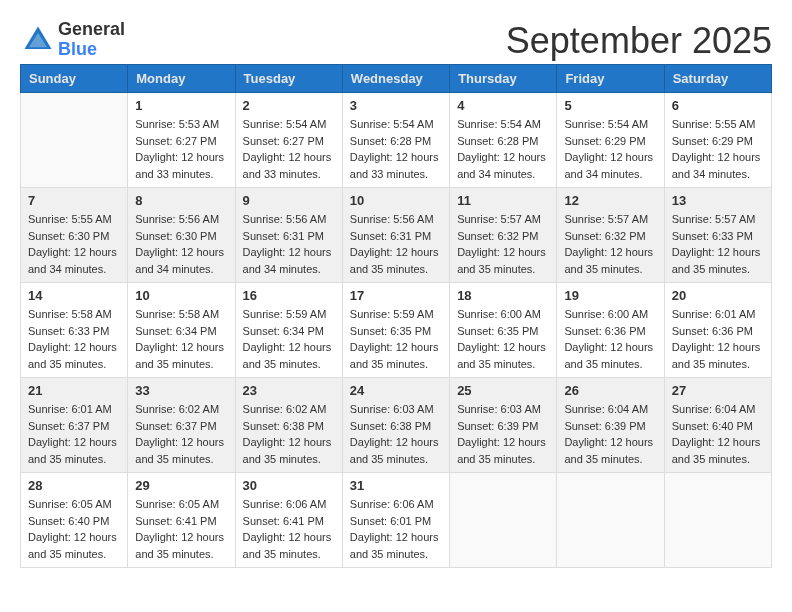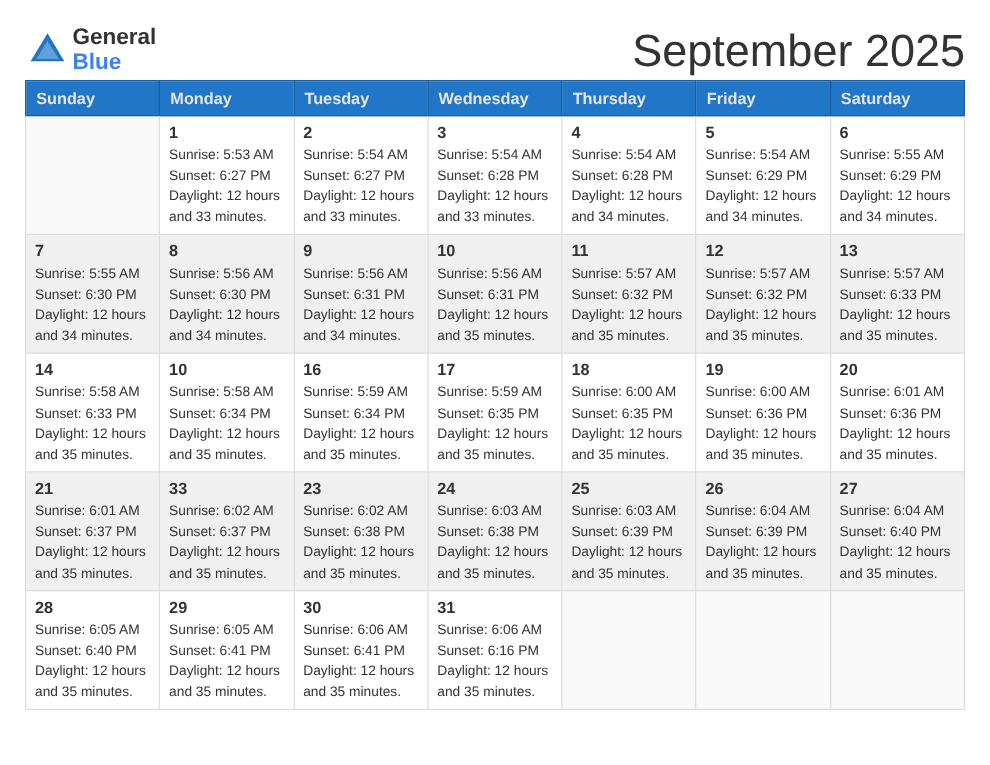--- a/index.html
+++ b/index.html
@@ -393,21 +393,21 @@
             <div>Sunrise: 6:06 AM</div>
             <div>Sunset: 6:41 PM</div>
             <div>Daylight: 12 hours</div>
             <div>and 35 minutes.</div>
           </div>
         </td>
         <td>
           <span class="day-number">31</span>
           <div class="day-info">
             <div>Sunrise: 6:06 AM</div>
-            <div>Sunset: 6:16 PM</div>
+            <div>Sunset: 6:01 PM</div>
             <div>Daylight: 12 hours</div>
             <div>and 35 minutes.</div>
           </div>
         </td>
         <td class="empty"></td>
         <td class="empty"></td>
         <td class="empty"></td>
       </tr>
     </tbody>
 </table>

